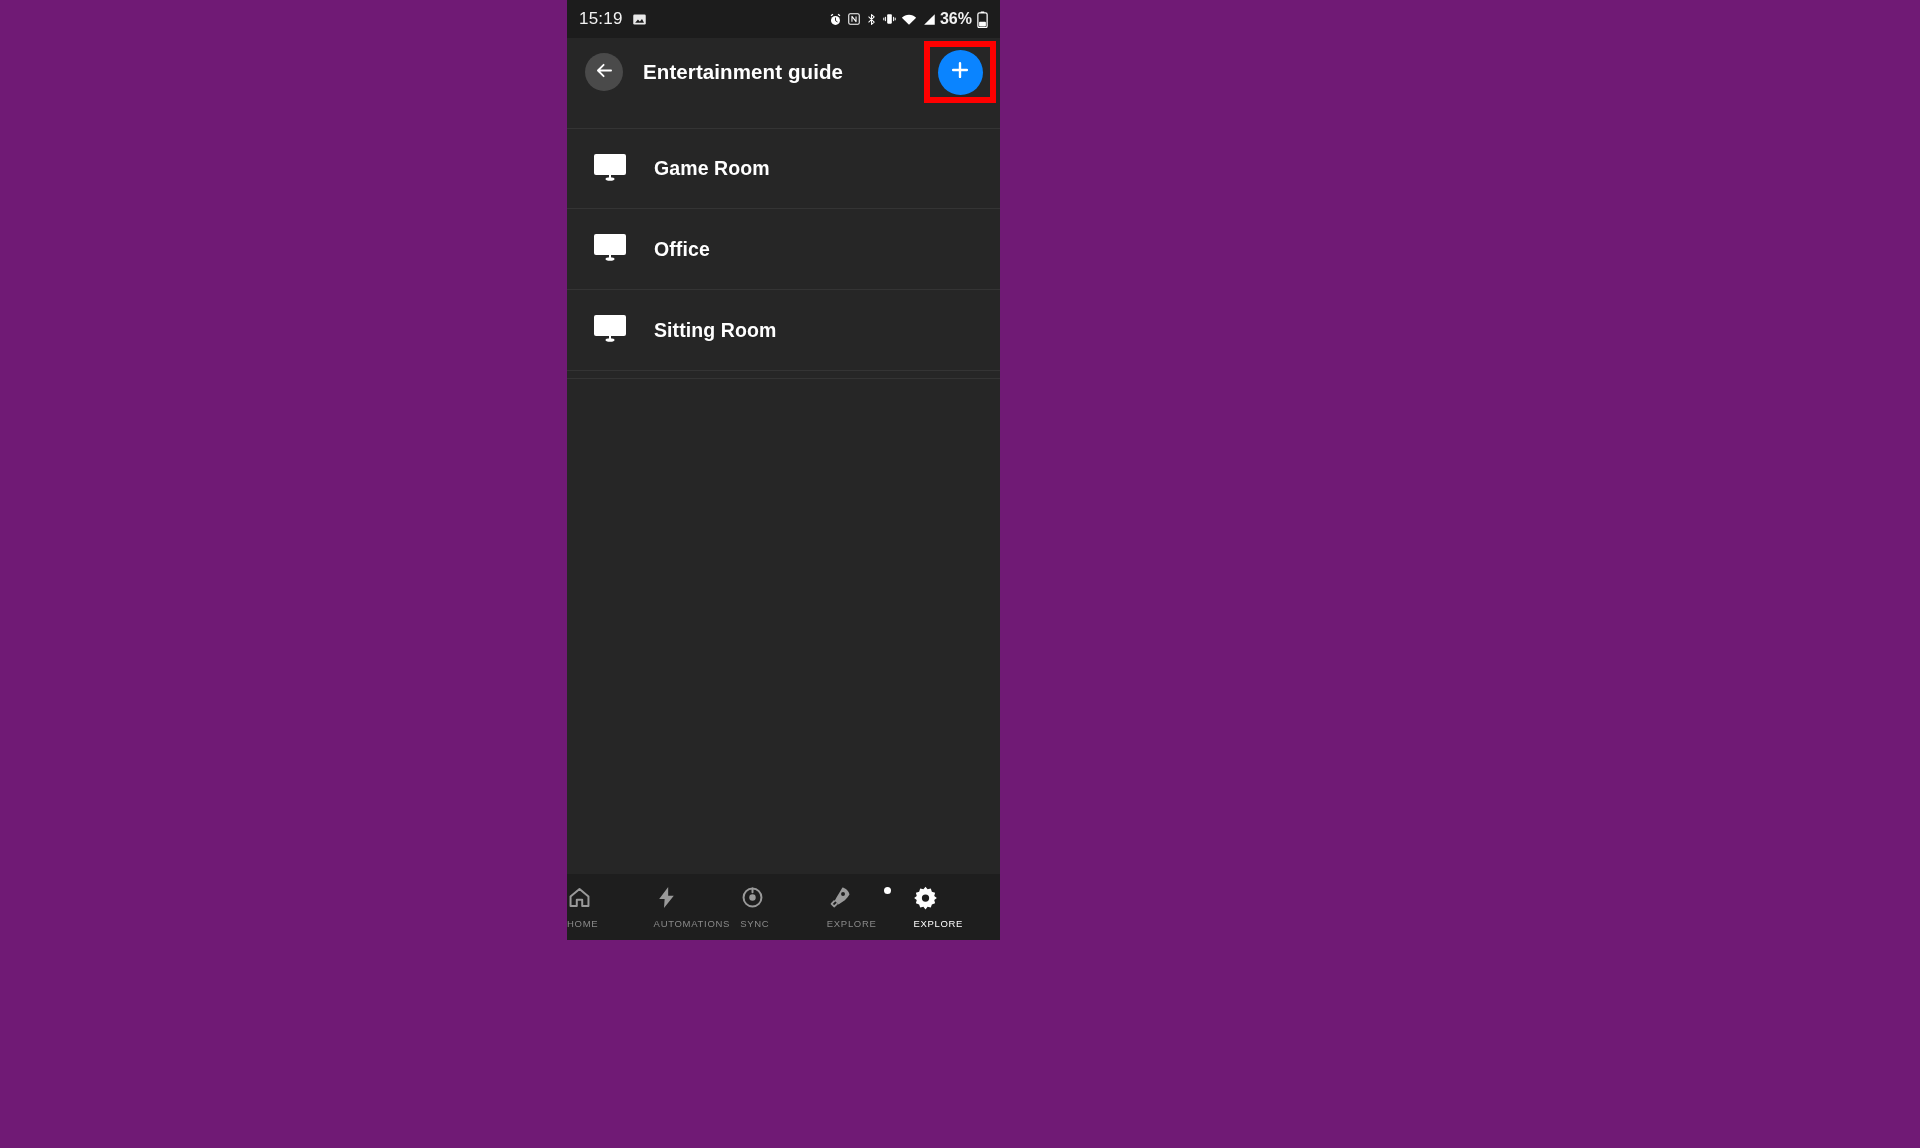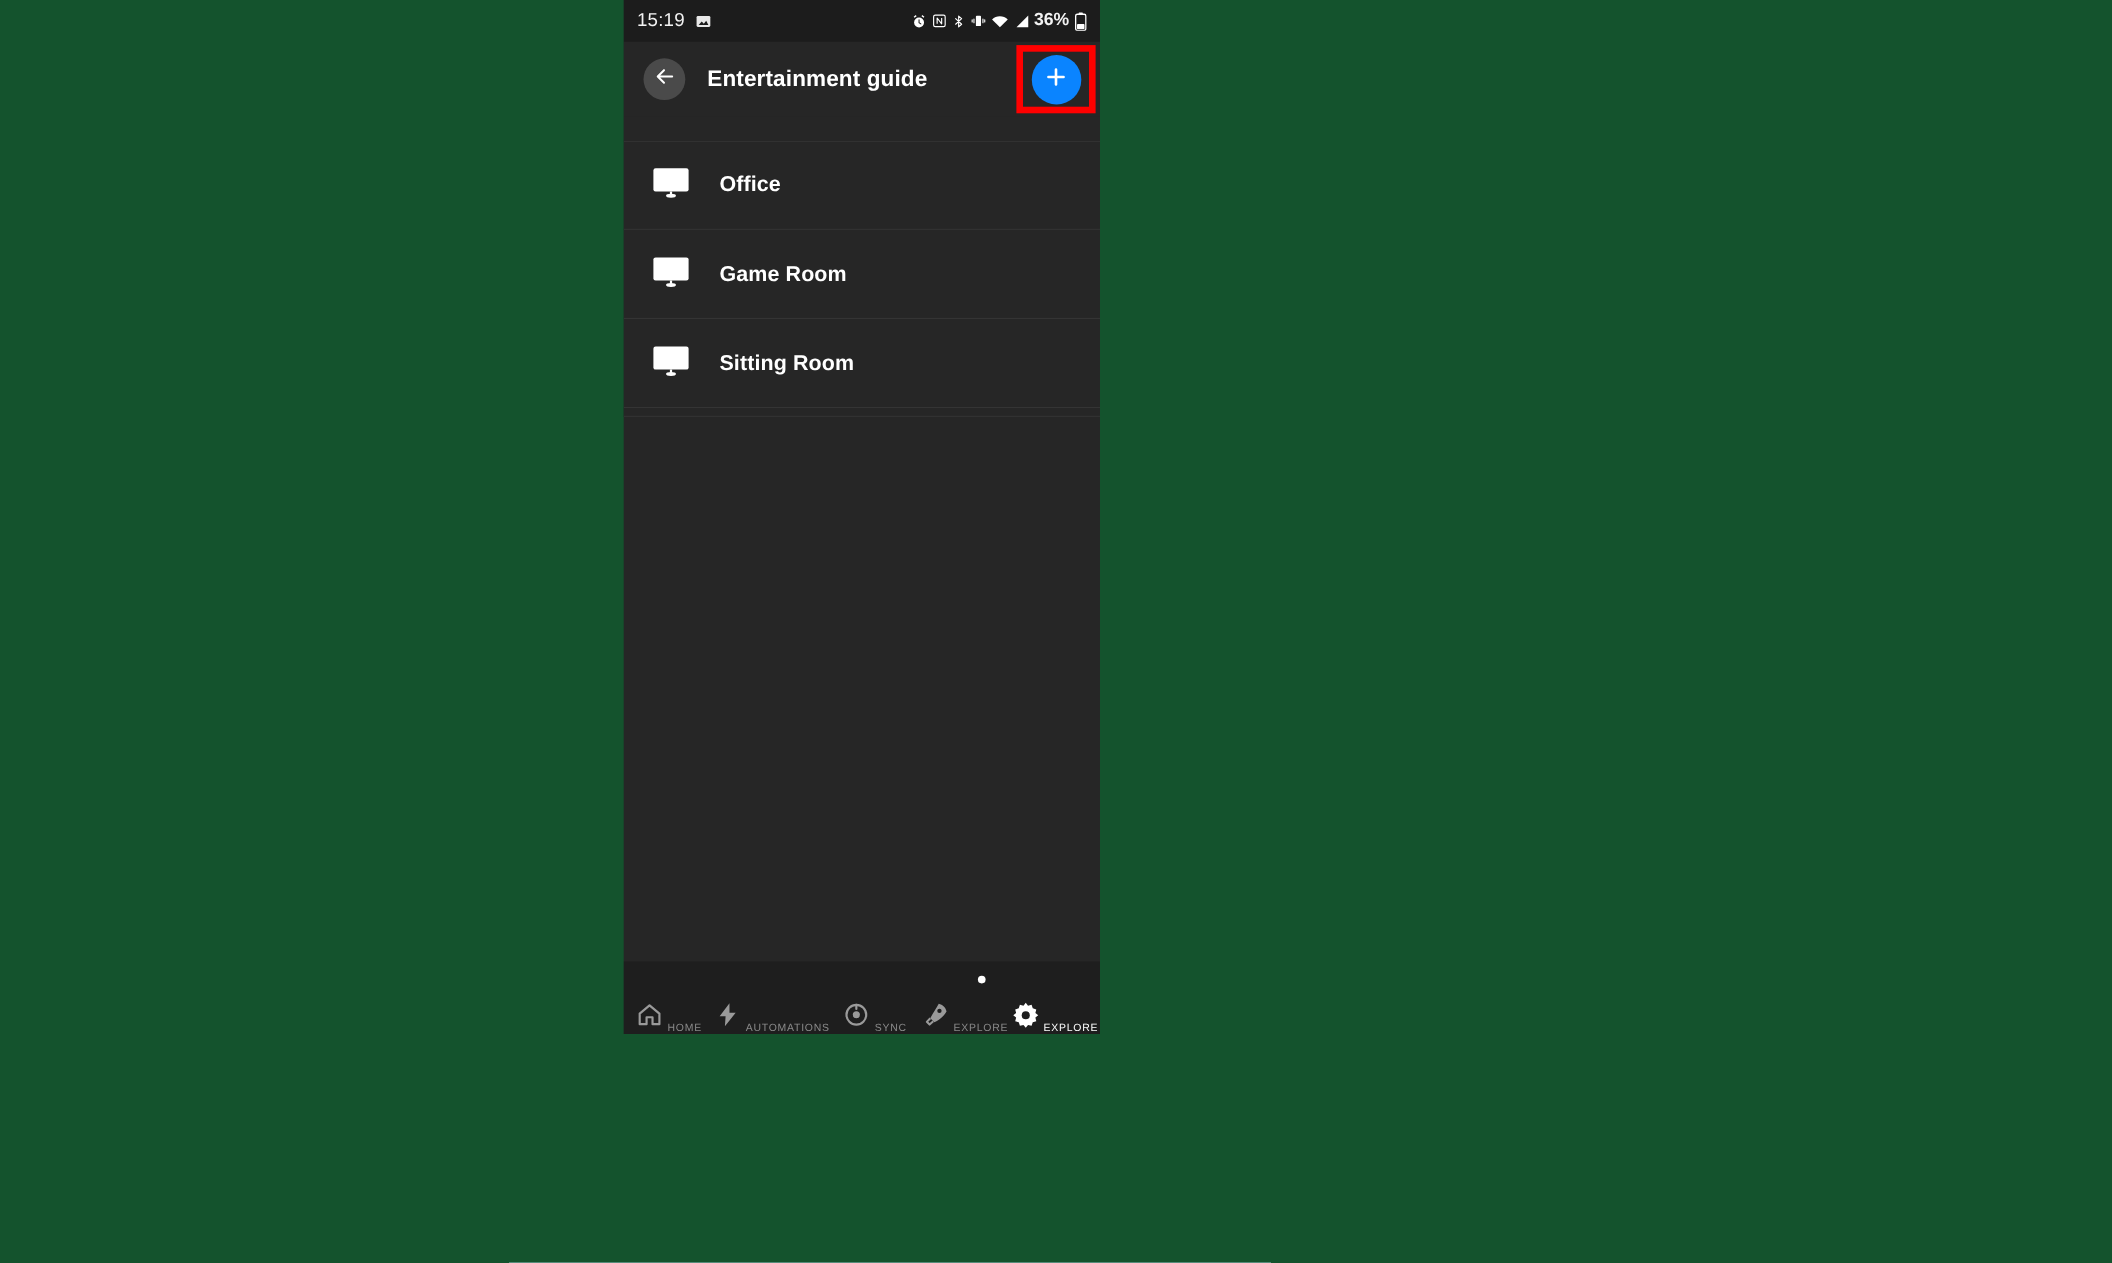--- a/index.html
+++ b/index.html
@@ -2,21 +2,21 @@
 <html><head>
 <meta charset="utf-8">
 <style>
   * { box-sizing: border-box; margin: 0; padding: 0; }
   html, body {
     width: 1920px; height: 1148px;
     background: #c5e8fa;
     font-family: "Liberation Sans", sans-serif;
     overflow: hidden;
   }
-  #canvas { position: relative; width: 1920px; height: 1148px; background: #14532d; }
+  #canvas { position: relative; width: 1920px; height: 1148px; background: #701a75; }
 
   
   #phone {
     position: absolute; left: 567px; top: 0; width: 433px; height: 940px;
     background: #262626; overflow: hidden;
   }
 
   
   .status-bar {
     height: 38px; background: #1c1c1c; display: flex; align-items: center;
@@ -65,22 +65,22 @@
     letter-spacing: .1px;
   }
   .list-bottom { height: 8px; background: #262626; border-bottom: 1px solid #343434; }
 
   
   .bottom-nav {
     position: absolute; left: 0; bottom: 0; width: 433px; height: 66px;
     background: #1e1e1e; display: flex; align-items: center;
   }
   .nav-item {
-    flex: 1; height: 100%; display: flex; flex-direction: row;
-    align-items: flex-end; justify-content: center; gap: 4px; position: relative;
+    flex: 1; height: 100%; display: flex; flex-direction: column;
+    align-items: flex-start; justify-content: center; gap: 4px; position: relative;
   }
   .nav-label {
     font-size: 9.5px; letter-spacing: .7px; color: #8a8a8a; font-weight: 500;
   }
   .nav-item.active .nav-label { color: #ffffff; }
   .nav-dot {
     position: absolute; width: 7px; height: 7px; border-radius: 50%;
     background: #ffffff; top: 13px; right: 22px;
   }
 
@@ -182,32 +182,32 @@
     <div class="list">
 
       <div class="row">
         <span>
           <svg width="34" height="28" viewBox="0 0 34 28">
             <rect x="1" y="1" width="32" height="21" rx="2" fill="#ffffff"></rect>
             <path d="M17 22v3" stroke="#ffffff" stroke-width="2"></path>
             <ellipse cx="17" cy="26" rx="4.5" ry="1.8" fill="#ffffff"></ellipse>
           </svg>
         </span>
-        <span class="row-label">Office</span>
+        <span class="row-label">Game Room</span>
       </div>
 
       <div class="row">
         <span>
           <svg width="34" height="28" viewBox="0 0 34 28">
             <rect x="1" y="1" width="32" height="21" rx="2" fill="#ffffff"></rect>
             <path d="M17 22v3" stroke="#ffffff" stroke-width="2"></path>
             <ellipse cx="17" cy="26" rx="4.5" ry="1.8" fill="#ffffff"></ellipse>
           </svg>
         </span>
-        <span class="row-label">Game Room</span>
+        <span class="row-label">Office</span>
       </div>
 
       <div class="row">
         <span>
           <svg width="34" height="28" viewBox="0 0 34 28">
             <rect x="1" y="1" width="32" height="21" rx="2" fill="#ffffff"></rect>
             <path d="M17 22v3" stroke="#ffffff" stroke-width="2"></path>
             <ellipse cx="17" cy="26" rx="4.5" ry="1.8" fill="#ffffff"></ellipse>
           </svg>
         </span>

